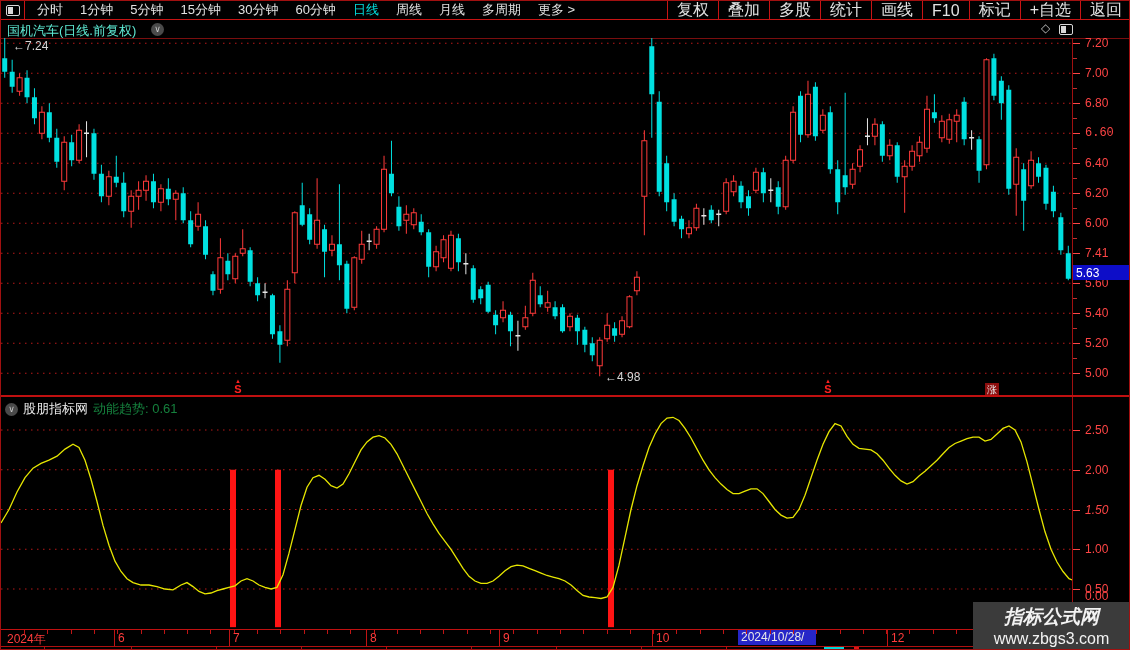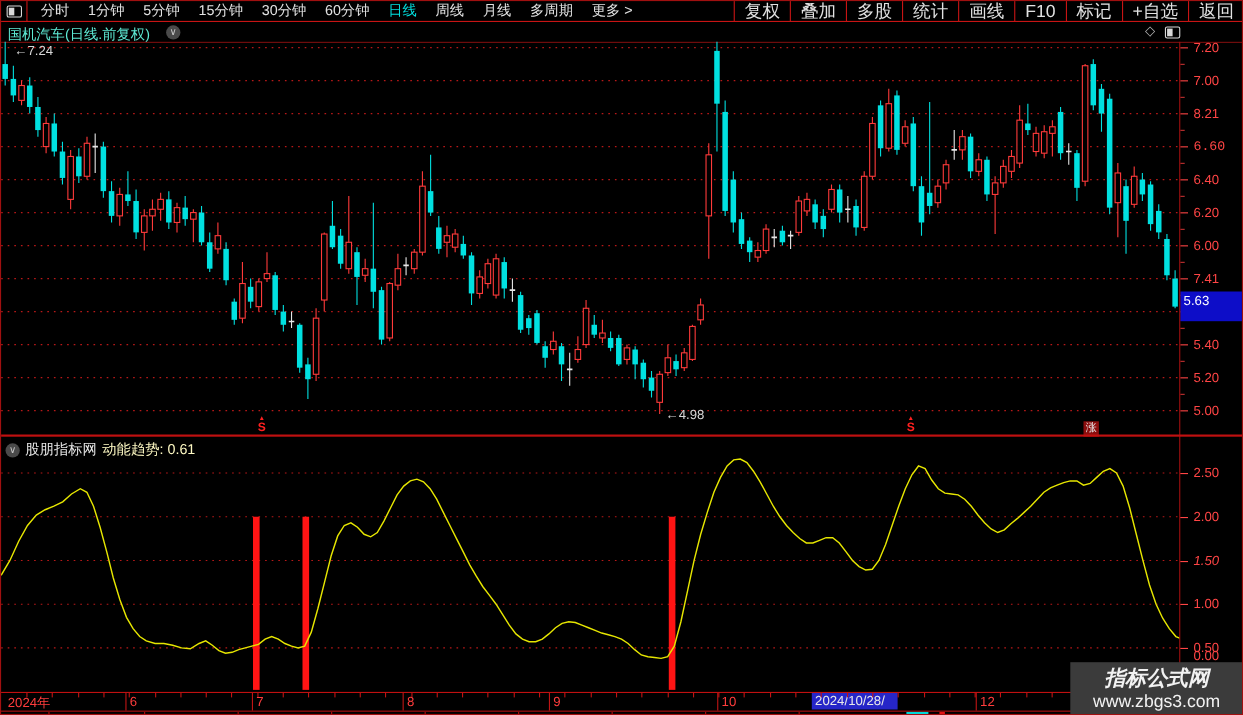--- a/index.html
+++ b/index.html
@@ -30,25 +30,25 @@
   #divider-top { position:absolute; left:0; top:37px; width:1130px; height:1px; background:#7a0e0e; }
   
   #main-svg { position:absolute; left:0; top:37px; }
   #lower-svg { position:absolute; left:0; top:397px; }
   #vline-axis { position:absolute; left:1071px; top:37px; width:1px; height:608px; background:#a01010; }
   #divider-mid { position:absolute; left:0; top:394px; width:1130px; height:2px; background:#c01010; }
   #divider-low { position:absolute; left:0; top:628px; width:1130px; height:1px; background:#c01010; }
   #divider-bot { position:absolute; left:0; top:645px; width:1130px; height:1px; background:#b01010; }
   .axis-label { position:absolute; color:#ff4545; font-size:12px; }
   .annot { position:absolute; color:#d6d6d6; font-size:12px; }
-  #price-tag { position:absolute; left:1072px; top:264px; width:56px; height:27px; background:#0d0dc8;
+  #price-tag { position:absolute; left:1072px; top:264px; width:56px; height:15px; background:#0d0dc8;
                color:#fff; font-size:12px; padding:1px 0 0 3px; }
   #lower-header { position:absolute; left:4px; top:399px; display:flex; align-items:center; gap:5px; }
   #source-label { color:#e8e8e8; font-size:13px; }
-  #indicator-label { color:#fef9c3; font-size:13px; }
+  #indicator-label { color:#15803d; font-size:13px; }
   
   .s-marker { position:absolute; width:12px; text-align:center; color:#ff2020; line-height:1; }
   .s-marker .tri { font-size:6px; display:block; }
   .s-marker .s { font-size:11px; font-weight:bold; display:block; }
   
   #timeline { position:absolute; left:0; top:629px; width:1128px; height:16px; }
   .tl-label { position:absolute; top:1px; color:#ff3c3c; font-size:12px; }
   .tl-tick { position:absolute; top:0; width:1px; height:4px; background:#c01414; }
   .tl-sep { position:absolute; top:0; width:1px; height:16px; background:#c01414; }
   #date-tag { position:absolute; left:737px; top:0px; width:78px; height:15px; background:#2626c8;
@@ -432,21 +432,21 @@
       <div style="position: absolute; left: 1072px; top: 207.25px; width: 4px; height: 1px; background: rgb(192, 48, 48);"></div>
       <div class="axis-label" style="left: 1084px; top: 185.25px;">6.20</div>
       <div style="position: absolute; left: 1072px; top: 192.25px; width: 7px; height: 1px; background: rgb(255, 69, 69);"></div>
       <div style="position: absolute; left: 1072px; top: 177.25px; width: 4px; height: 1px; background: rgb(192, 48, 48);"></div>
       <div class="axis-label" style="left: 1084px; top: 155.25px;">6.40</div>
       <div style="position: absolute; left: 1072px; top: 162.25px; width: 7px; height: 1px; background: rgb(255, 69, 69);"></div>
       <div style="position: absolute; left: 1072px; top: 147.25px; width: 4px; height: 1px; background: rgb(192, 48, 48);"></div>
       <div class="axis-label" style="left: 1084px; top: 125.25px; font-family: Liberation Mono, monospace;">6.60</div>
       <div style="position: absolute; left: 1072px; top: 132.25px; width: 7px; height: 1px; background: rgb(255, 69, 69);"></div>
       <div style="position: absolute; left: 1072px; top: 117.25px; width: 4px; height: 1px; background: rgb(192, 48, 48);"></div>
-      <div class="axis-label" style="left: 1084px; top: 95.25px;">8.21</div>
+      <div class="axis-label" style="left: 1084px; top: 95.25px;">6.80</div>
       <div style="position: absolute; left: 1072px; top: 102.25px; width: 7px; height: 1px; background: rgb(255, 69, 69);"></div>
       <div style="position: absolute; left: 1072px; top: 87.25px; width: 4px; height: 1px; background: rgb(192, 48, 48);"></div>
       <div class="axis-label" style="left: 1084px; top: 65.25px;">7.00</div>
       <div style="position: absolute; left: 1072px; top: 72.25px; width: 7px; height: 1px; background: rgb(255, 69, 69);"></div>
       <div style="position: absolute; left: 1072px; top: 57.25px; width: 4px; height: 1px; background: rgb(192, 48, 48);"></div>
       <div class="axis-label" style="left: 1084px; top: 35.25px;">7.20</div>
       <div style="position: absolute; left: 1072px; top: 42.25px; width: 7px; height: 1px; background: rgb(255, 69, 69);"></div>
     </div>
   <div id="price-tag">5.63</div>
   <div id="markers">

